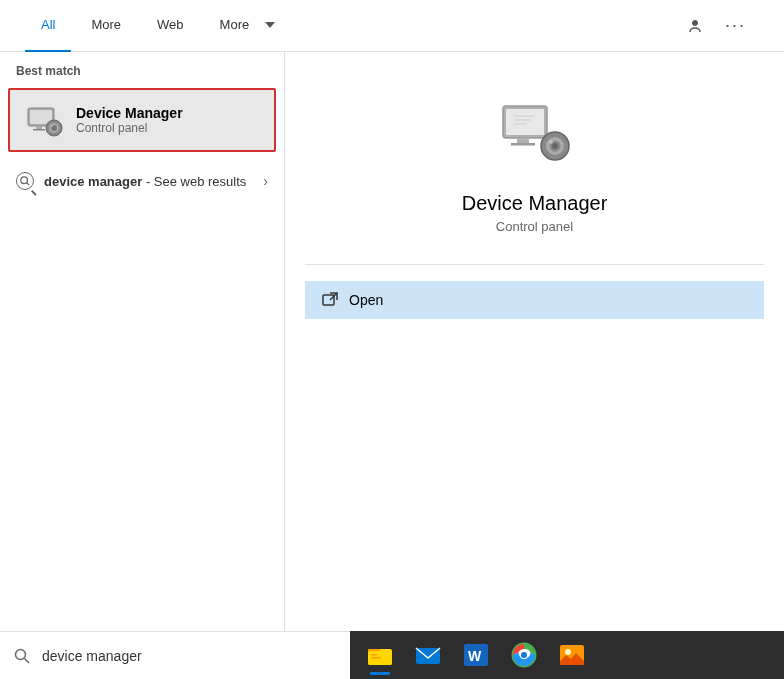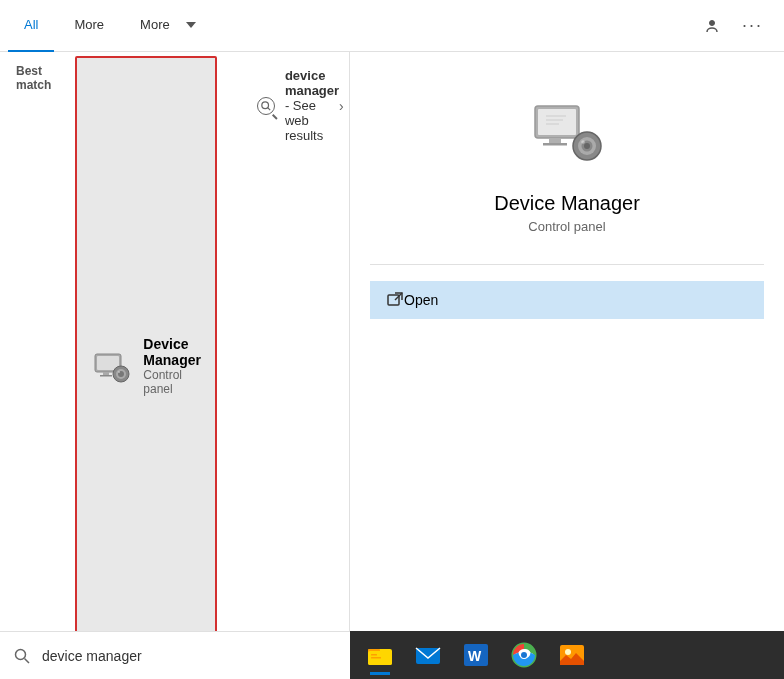--- a/index.html
+++ b/index.html
@@ -24,21 +24,21 @@
       flex-direction: column;
     }
 
     
     .nav-tabs {
       display: flex;
       align-items: center;
       height: 52px;
       background: #fff;
       border-bottom: 1px solid #e0e0e0;
-      padding: 0 8px;
+      padding: 0 25px;
     }
 
     .nav-tab {
       padding: 0 16px;
       height: 52px;
       display: flex;
       align-items: center;
       font-size: 13px;
       color: #333;
       cursor: pointer;
@@ -85,23 +85,24 @@
 
     
     .main-content {
       display: flex;
       flex: 1;
       overflow: hidden;
     }
 
     
     .left-panel {
-      width: 350px;
+      width: 285px;
       background: #fff;
       display: flex;
+      flex-direction: column;
       border-right: 1px solid #e0e0e0;
       overflow: hidden;
     }
 
     .section-label {
       font-size: 12px;
       font-weight: 600;
       color: #555;
       padding: 12px 16px 6px 16px;
       text-transform: none;
@@ -141,21 +142,20 @@
     }
 
     .best-match-subtitle {
       font-size: 12px;
       color: #666;
     }
 
     
     .web-search-section {
       padding: 8px 16px;
-      margin-left: 16px;
     }
 
     .web-search-item {
       display: flex;
       align-items: center;
       padding: 8px 0;
       cursor: pointer;
     }
 
     .search-icon-circle {
@@ -241,20 +241,21 @@
     .open-button {
       width: 100%;
       display: flex;
       align-items: center;
       padding: 10px 16px;
       background: #cce4f7;
       border: none;
       cursor: pointer;
       font-size: 14px;
       color: #000;
+      gap: 10px;
       border-radius: 0;
     }
 
     .open-icon {
       width: 18px;
       height: 18px;
       display: flex;
       align-items: center;
       justify-content: center;
     }
@@ -344,20 +345,23 @@
 <body>
 
 <div class="search-panel">
 
   <div class="nav-tabs">
     <div class="nav-tab active">
       <span>All</span>
     </div>
     <div class="nav-tab">
       <span>More</span>
+    </div>
+    <div class="nav-tab">
+      <span>Web</span>
     </div>
     <div class="nav-tab nav-tab-more">
       <span>More</span>
       <svg viewBox="0 0 10 6">
         <path d="M0 0 L5 6 L10 0 Z" fill="#555"></path>
       </svg>
     </div>
 
     <div class="nav-right-icons">
       <div class="nav-icon-btn">

